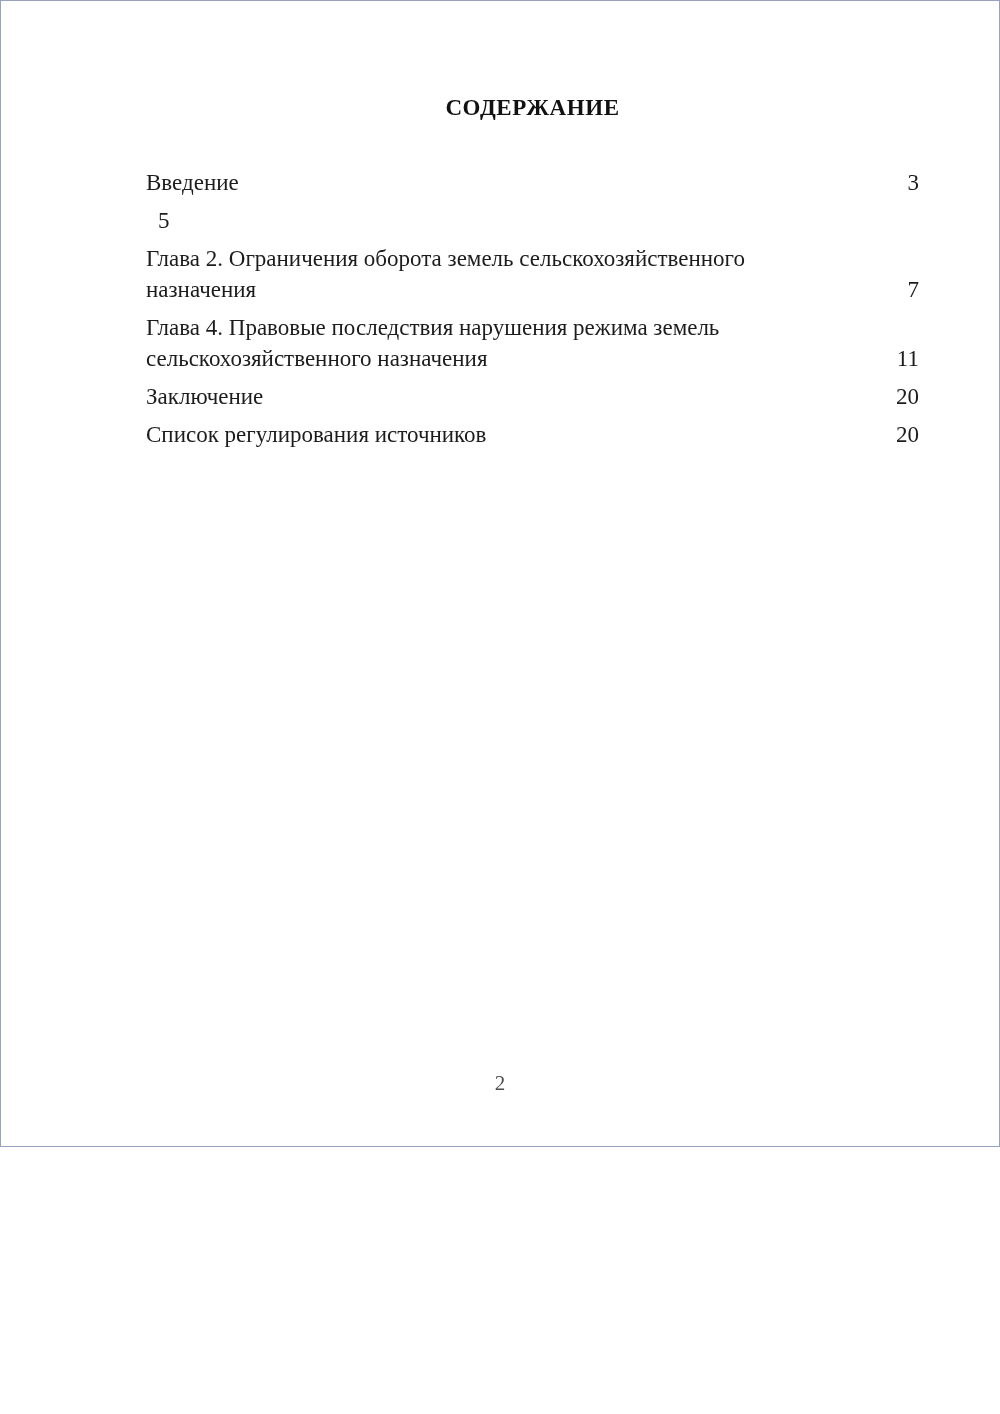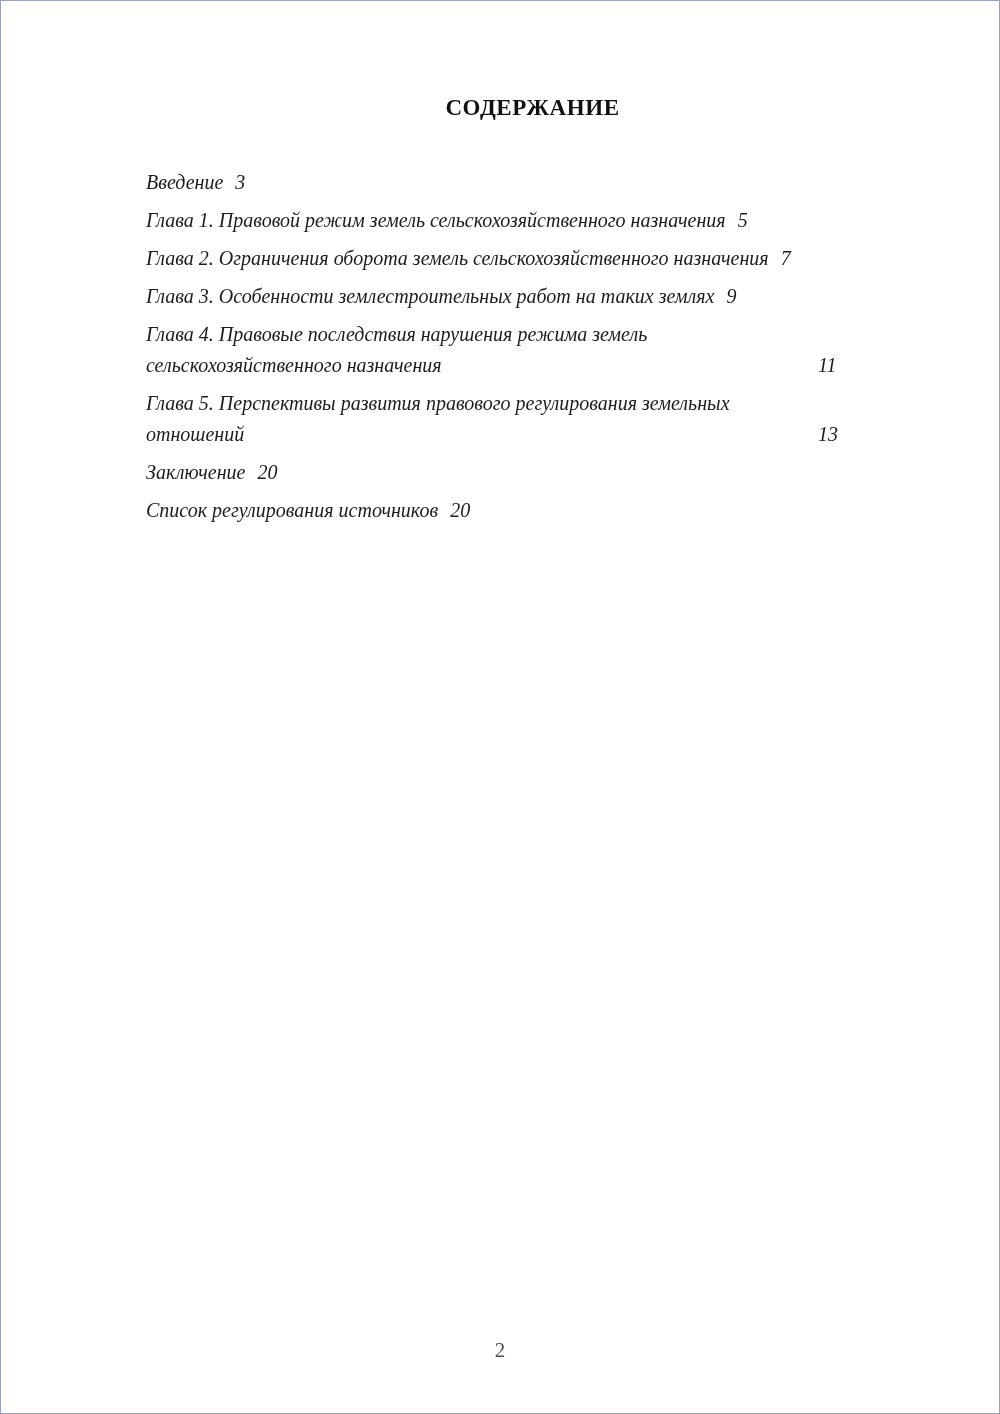--- a/index.html
+++ b/index.html
@@ -3,21 +3,21 @@
 <meta charset="utf-8">
 <style>
   html, body {
     margin: 0;
     padding: 0;
     background: #ffffff;
   }
   .page {
     position: relative;
     width: 1000px;
-    height: 1414px;
+    height: 1147px;
     box-sizing: border-box;
     border: 1px solid #98a2c0;
     background: #ffffff;
     font-family: "Liberation Serif", serif;
     color: #1c1c1c;
     overflow: hidden;
   }
   .content {
     padding: 94px 80px 0 145px;
   }
@@ -27,25 +27,25 @@
     font-size: 23px;
     letter-spacing: 0.6px;
     margin: 0 0 46px 0;
     color: #111111;
   }
   .toc-list {
     display: block;
   }
   .toc-row {
     display: flex;
+    justify-content: space-between;
     align-items: flex-end;
-    font-size: 20px;
+    font-size: 23px;
     line-height: 31px;
     margin-bottom: 7px;
-    font-style: italic;
   }
   .toc-label {
     display: block;
     max-width: 660px;
     text-align: left;
   }
   .toc-page {
     display: block;
     padding-left: 12px;
     white-space: nowrap;
@@ -66,43 +66,34 @@
 <div class="page">
   <div class="content">
     <h1 class="doc-title">СОДЕРЖАНИЕ</h1>
     <div class="toc-list" id="toc-list">
   <div class="toc-row">
     <span class="toc-label">Введение</span>
     <span class="toc-page">3</span>
   </div>
 
   <div class="toc-row">
-    <span class="toc-label">Глава 1. Правовой режим земель сельскохозяйственного назначения</span>
     <span class="toc-page">5</span>
   </div>
 
   <div class="toc-row">
     <span class="toc-label">Глава 2. Ограничения оборота земель сельскохозяйственного назначения</span>
     <span class="toc-page">7</span>
   </div>
 
-  <div class="toc-row">
-    <span class="toc-label">Глава 3. Особенности землестроительных работ на таких землях</span>
-    <span class="toc-page">9</span>
-  </div>
 
   <div class="toc-row">
     <span class="toc-label">Глава 4. Правовые последствия нарушения режима земель сельскохозяйственного назначения</span>
     <span class="toc-page">11</span>
   </div>
 
-  <div class="toc-row">
-    <span class="toc-label">Глава 5. Перспективы развития правового регулирования земельных отношений</span>
-    <span class="toc-page">13</span>
-  </div>
 
   <div class="toc-row">
     <span class="toc-label">Заключение</span>
     <span class="toc-page">20</span>
   </div>
 
   <div class="toc-row">
     <span class="toc-label">Список регулирования источников</span>
     <span class="toc-page">20</span>
   </div>

